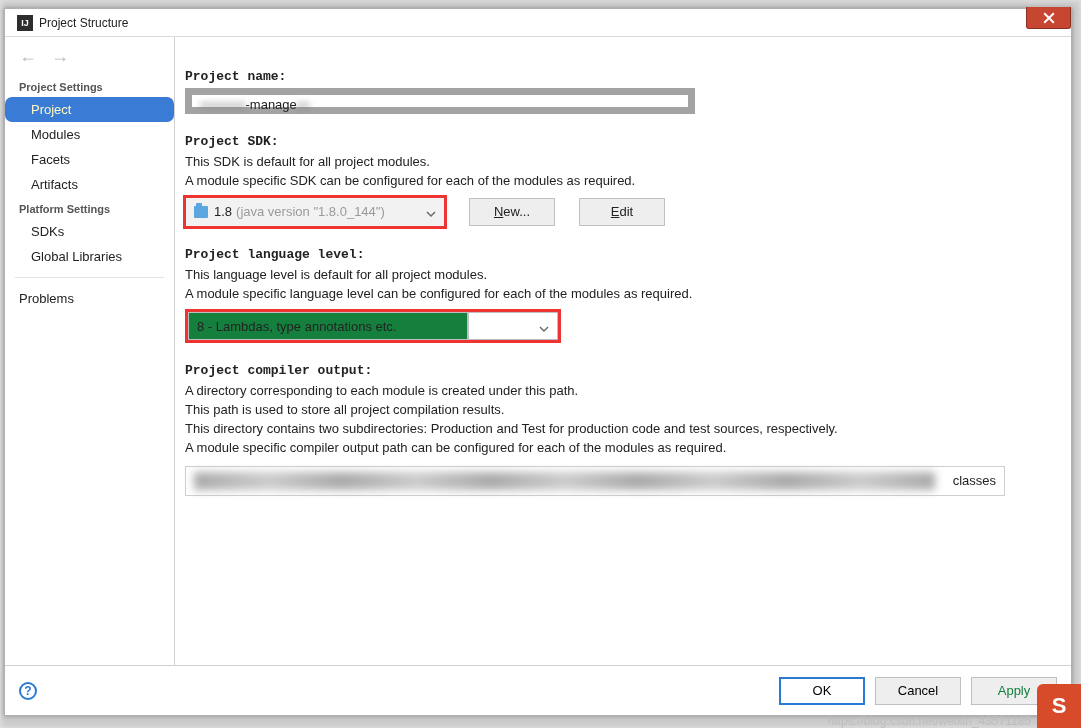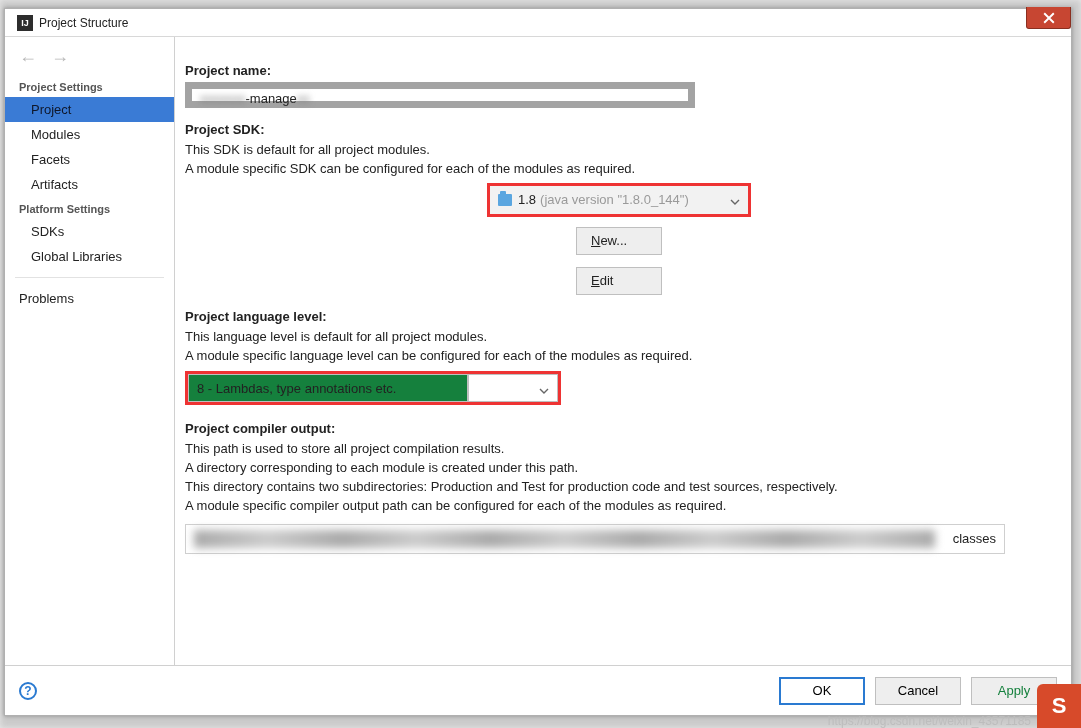--- a/index.html
+++ b/index.html
@@ -27,50 +27,50 @@
   .sidebar {
     width:170px; background:#fff; border-right:1px solid #d0d0d0;
     display:flex; flex-direction:column; padding-top:4px;
   }
   .nav-arrows { display:flex; gap:14px; padding:6px 14px 10px 14px; }
   .nav-arrows span { color:#b8b8b8; font-size:18px; line-height:1; }
   .side-group { font-size:11px; color:#555; font-weight:bold; padding:6px 14px 4px 14px; }
   .side-item {
     font-size:13px; color:#222; padding:5px 14px 5px 26px; cursor:default;
   }
-  .side-item.selected { background:#3a7bd5; color:#0f172a; }
+  .side-item.selected { background:#3a7bd5; color:#fef9c3;border-radius:7px; }
   .side-sep { height:1px; background:#e2e2e2; margin:8px 10px; }
   .content {
     flex:1 1 auto; padding:12px 18px 0 10px; overflow:auto; font-size:13px; color:#222;
     position:relative;
   }
-  .section-label { font-weight:bold; margin-top:14px; margin-bottom:4px; }
+  .section-label { font-weight:bold; margin-top:20px; margin-bottom:4px;font-family:Liberation Mono, monospace; }
   .desc { color:#222; line-height:1.45; }
   .text-input {
     width:510px; height:26px; border:7px solid #a3a3a3; background:#fff;
     padding:2px 8px; font-size:13px; color:#222; margin-top:2px; margin-bottom:14px;
   }
   .blur-span { filter:blur(3px); color:#777; }
-  .row { display:flex; align-items:center; gap:12px; margin-top:6px; margin-bottom:14px;flex-direction:column;}
+  .row { display:flex; align-items:center; gap:24px; margin-top:6px; margin-bottom:14px;}
   .combo {
     height:30px; border:1px solid #bfbfbf; background:#f2f2f2;
     display:flex; align-items:center; padding:0 28px 0 8px; position:relative; font-size:13px;
   }
   .combo .chev { position:absolute; right:8px; top:9px; }
   .combo.highlight { outline:3px solid #e33; outline-offset:-1px; }
   .combo.sdk { width:260px; }
   .combo.lang { width:282px; }
   .combo.lang2 { width:90px; background:#fff; border-left:none; }
   .sdk-icon { width:14px; height:12px; background:#5aa6e0; margin-right:6px; position:relative; border-radius:1px; }
   .sdk-icon:before { content:""; position:absolute; top:-3px; left:2px; width:6px; height:3px; background:#5aa6e0; border-radius:1px 1px 0 0;}
   .sdk-text1 { color:#222; margin-right:4px;}
   .sdk-text2 { color:#9a9a9a;}
   .btn {
     height:28px; min-width:86px; background:#eee; border:1px solid #bfbfbf;
-    font-size:13px; color:#222; display:flex; align-items:center; 
+    font-size:13px; color:#222; display:flex; align-items:center; justify-content:center;
     padding:0 14px;
   }
   .underline-first::first-letter { text-decoration:underline; }
   .lang-wrap { display:flex; border:3px solid #e33; width:376px; height:34px; margin-top:6px; margin-bottom:16px;}
   .lang-wrap .combo { border:1px solid #bfbfbf; height:100%; }
   .output-box {
     width:820px; height:30px; border:1px solid #cfcfcf; background:#fff;
     margin-top:8px; display:flex; align-items:center; padding:0 8px; position:relative;
   }
   .output-box .blur-bar {
@@ -174,22 +174,22 @@
           <span>8 - Lambdas, type annotations etc.</span>
         </div>
         <div class="combo lang2">
           <span class="chev"><svg viewBox="0 0 10 10">
                 <path d="M1 3 L5 7 L9 3" fill="none" stroke="#666" stroke-width="1.4"></path>
               </svg></span>
         </div>
       </div>
 
       <div class="section-label">Project compiler output:</div>
+      <div class="desc">A directory corresponding to each module is created under this path.</div>
       <div class="desc">This path is used to store all project compilation results.</div>
-      <div class="desc">A directory corresponding to each module is created under this path.</div>
       <div class="desc">This directory contains two subdirectories: Production and Test for production code and test sources, respectively.</div>
       <div class="desc">A module specific compiler output path can be configured for each of the modules as required.</div>
       <div class="output-box">
         <div class="blur-bar"></div>
         <span class="classes">classes</span>
         <span class="folder-icclick">
           <svg viewBox="0 0 18 14">
               <path d="M1 3 h5 l2 2 h9 v8 h-16 z M1 3 v-1 h5 l1 1" fill="none" stroke="#9a9a9a" stroke-width="1.3"></path>
             </svg>
         </span>

